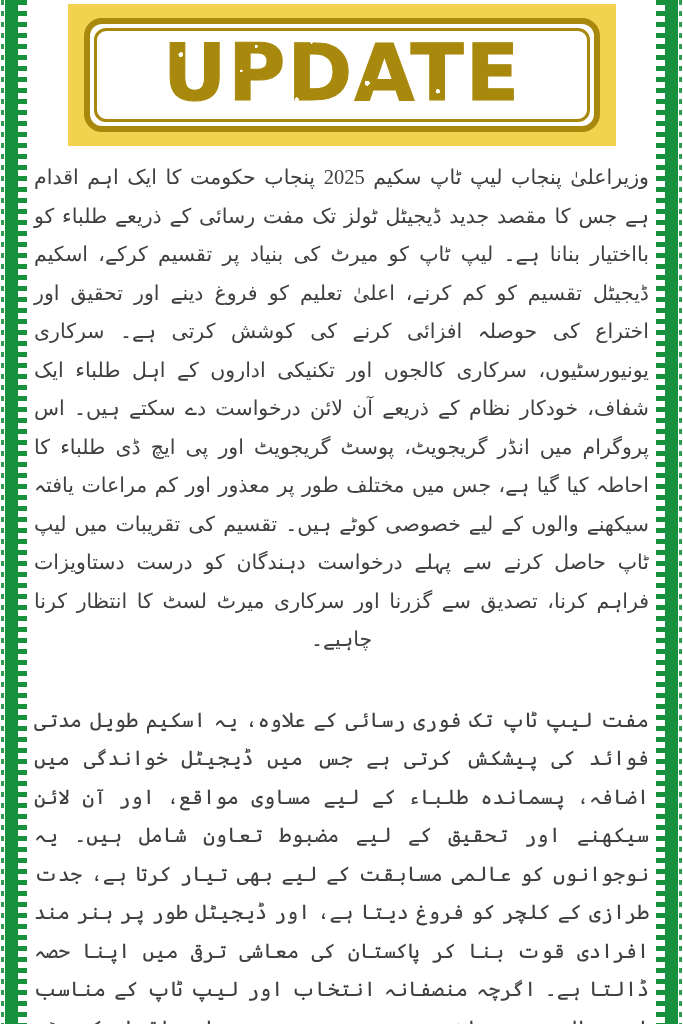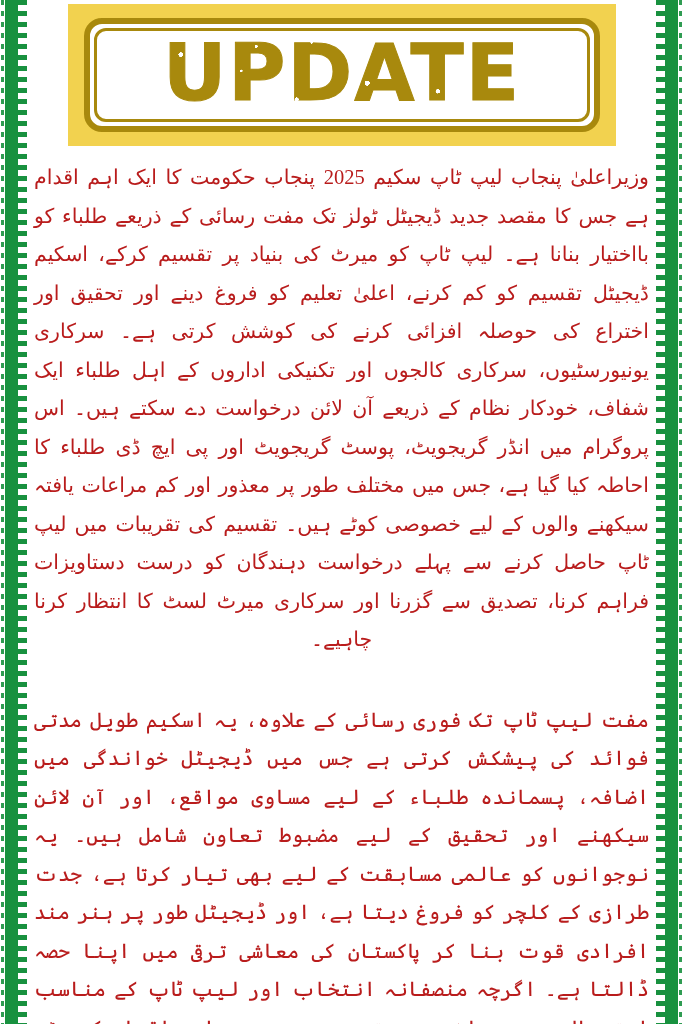--- a/index.html
+++ b/index.html
@@ -159,21 +159,21 @@
     top: 158px;
     bottom: 4px;
   }
   .para {
     direction: rtl;
     text-align: justify;
     text-align-last: center;
     font-family: "Liberation Serif", "DejaVu Serif", serif;
     font-size: 20.5px;
     line-height: 38.5px;
-    color: #b91c1c;
+    color: #404040;
     margin: 0;
     letter-spacing: 0px;
     word-spacing: 1px;
   }
   #para-1 { margin-bottom: 42px; }
 </style>
 </head>
 <body>
 
 <div id="page">

